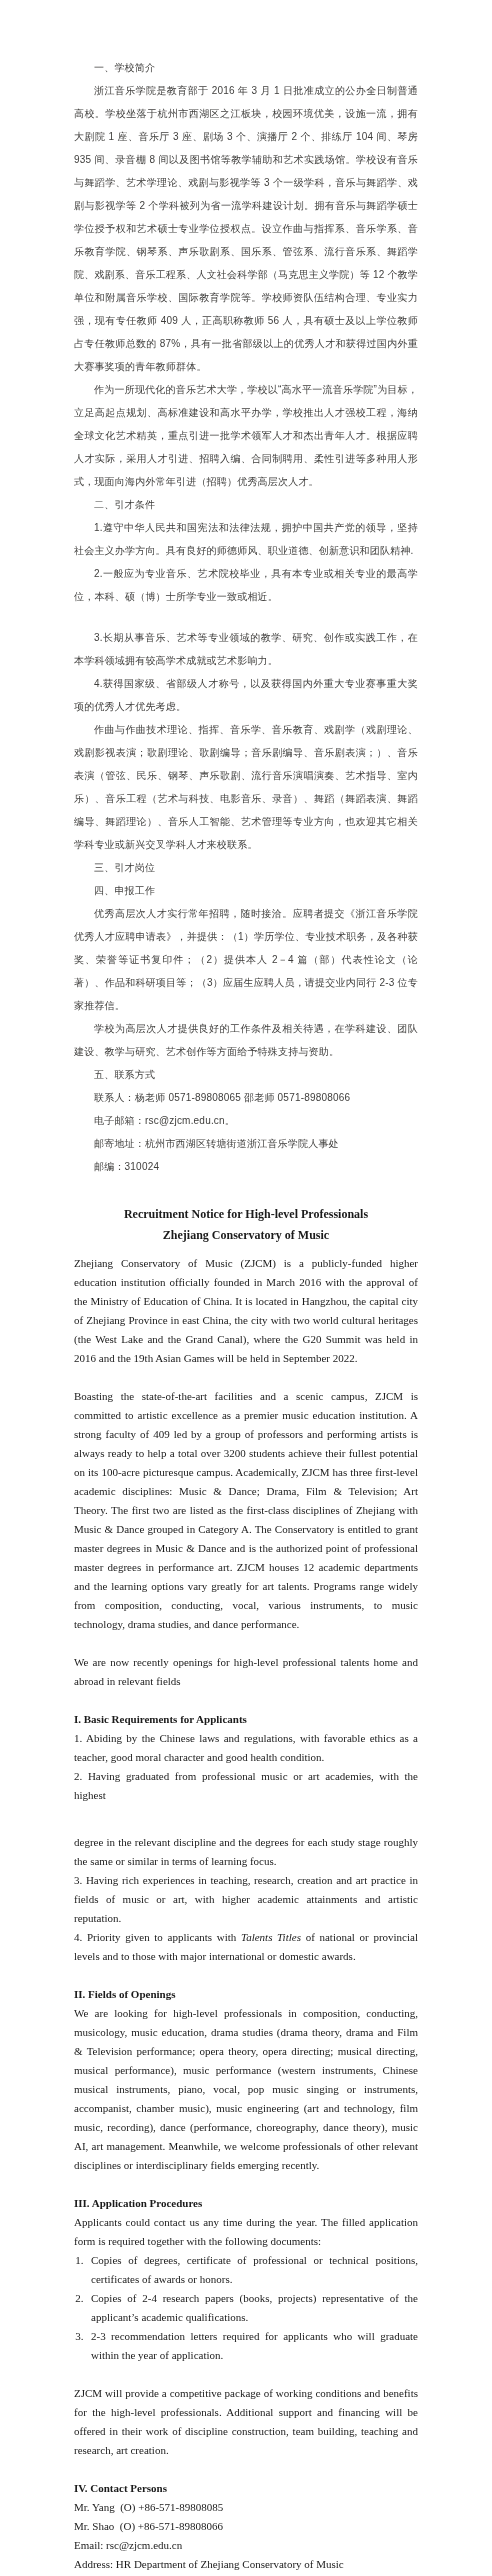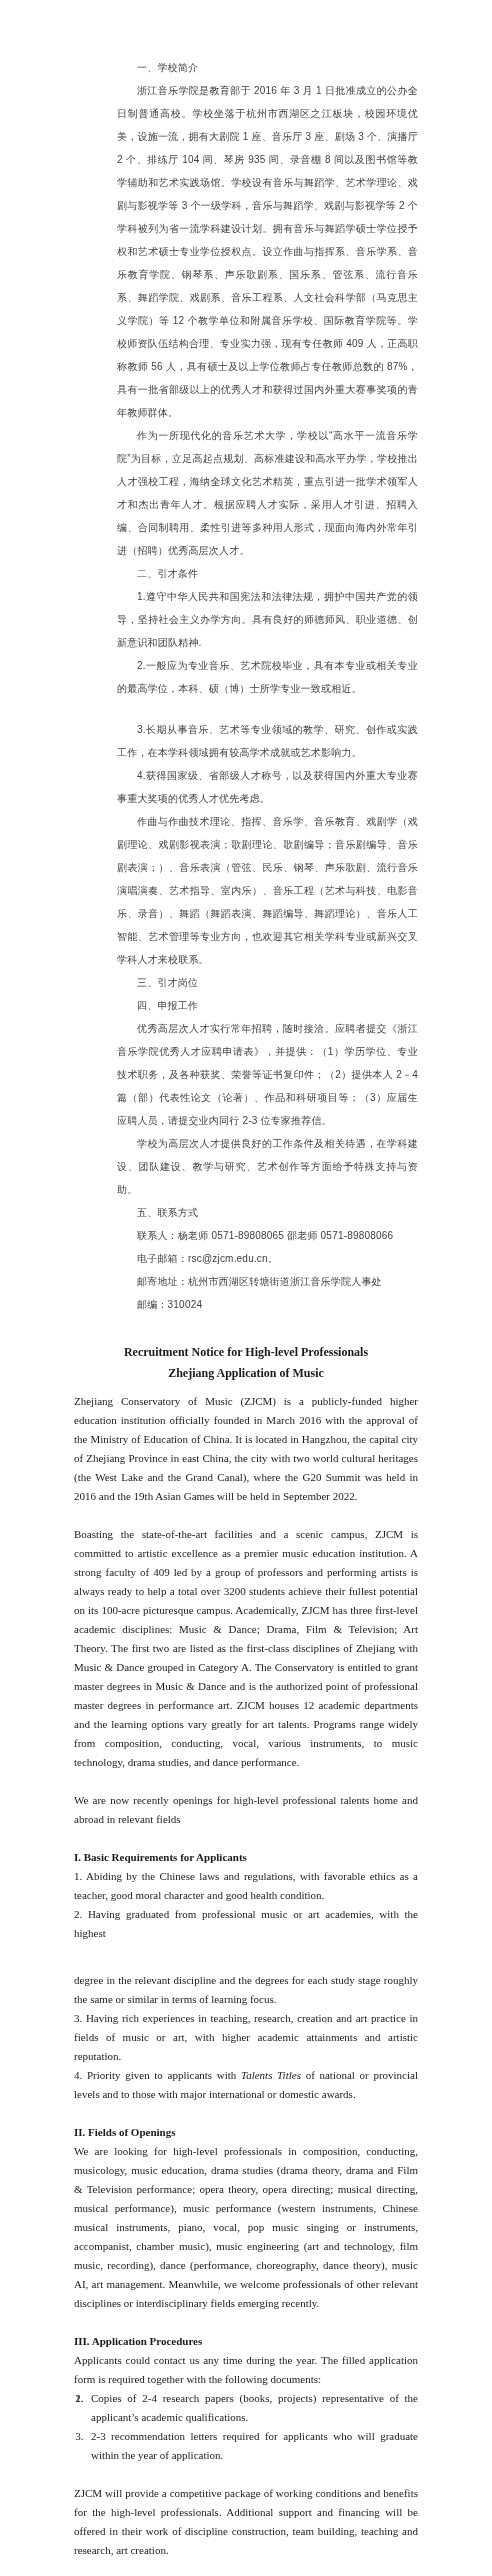--- a/index.html
+++ b/index.html
@@ -13,21 +13,20 @@
     padding: 56px 74px 0 74px;
     overflow: hidden;
   }
   
   .cn {
     font-family: "Liberation Sans", "DejaVu Sans", sans-serif;
     font-size: 10px;
     line-height: 23px;
     color: #3f3e3c;
     letter-spacing: 0.2px;
-    margin-left: 43px;
   }
   .cn p {
     margin: 0;
     text-indent: 2em;
     text-align: justify;
   }
   .cn p.flat { text-indent: 2em; text-align: left; }
   .cn .gap-after { margin-bottom: 18px; }
   
   .en {
@@ -79,21 +78,21 @@
     <p>五、联系方式</p>
     <p class="flat">联系人：杨老师 0571-89808065 邵老师 0571-89808066</p>
     <p class="flat">电子邮箱：rsc@zjcm.edu.cn。</p>
     <p class="flat">邮寄地址：杭州市西湖区转塘街道浙江音乐学院人事处</p>
     <p class="flat">邮编：310024</p>
   </div>
 
   <div class="en">
     <div class="en-title">
       <div>Recruitment Notice for High-level Professionals</div>
-      <div>Zhejiang Application of Music</div>
+      <div>Zhejiang Conservatory of Music</div>
     </div>
 
     <p>Zhejiang Conservatory of Music (ZJCM) is a publicly-funded higher education institution officially founded in March 2016 with the approval of the Ministry of Education of China. It is located in Hangzhou, the capital city of Zhejiang Province in east China, the city with two world cultural heritages (the West Lake and the Grand Canal), where the G20 Summit was held in 2016 and the 19th Asian Games will be held in September 2022.</p>
     <div class="sp"></div>
     <p>Boasting the state-of-the-art facilities and a scenic campus, ZJCM is committed to artistic excellence as a premier music education institution. A strong faculty of 409 led by a group of professors and performing artists is always ready to help a total over 3200 students achieve their fullest potential on its 100-acre picturesque campus. Academically, ZJCM has three first-level academic disciplines: Music &amp; Dance; Drama, Film &amp; Television; Art Theory. The first two are listed as the first-class disciplines of Zhejiang with Music &amp; Dance grouped in Category A. The Conservatory is entitled to grant master degrees in Music &amp; Dance and is the authorized point of professional master degrees in performance art. ZJCM houses 12 academic departments and the learning options vary greatly for art talents. Programs range widely from composition, conducting, vocal, various instruments, to music technology, drama studies, and dance performance.</p>
     <div class="sp"></div>
     <p>We are now recently openings for high-level professional talents home and abroad in relevant fields</p>
     <div class="sp"></div>
 
     <p class="en-h">I. Basic Requirements for Applicants</p>
@@ -104,30 +103,31 @@
     <p>3. Having rich experiences in teaching, research, creation and art practice in fields of music or art, with higher academic attainments and artistic reputation.</p>
     <p><span>4. Priority given to applicants with </span><i>Talents Titles</i><span> of national or provincial levels and to those with major international or domestic awards.</span></p>
     <div class="sp"></div>
 
     <p class="en-h">II. Fields of Openings</p>
     <p>We are looking for high-level professionals in composition, conducting, musicology, music education, drama studies (drama theory, drama and Film &amp; Television performance; opera theory, opera directing; musical directing, musical performance), music performance (western instruments, Chinese musical instruments, piano, vocal, pop music singing or instruments, accompanist, chamber music), music engineering (art and technology, film music, recording), dance (performance, choreography, dance theory), music AI, art management. Meanwhile, we welcome professionals of other relevant disciplines or interdisciplinary fields emerging recently.</p>
     <div class="sp"></div>
 
     <p class="en-h">III. Application Procedures</p>
     <p>Applicants could contact us any time during the year. The filled application form is required together with the following documents:</p>
-    <p class="doc-item"><span class="doc-num">1.</span></p>
+    <p class="doc-item"><span class="doc-num">1.</span><span>Copies of degrees, certificate of professional or technical positions, certificates of awards or honors.</span></p>
     <p class="doc-item"><span class="doc-num">2.</span><span>Copies of 2-4 research papers (books, projects) representative of the applicant’s academic qualifications.</span></p>
     <p class="doc-item"><span class="doc-num">3.</span><span>2-3 recommendation letters required for applicants who will graduate within the year of application.</span></p>
     <div class="sp"></div>
 
     <p>ZJCM will provide a competitive package of working conditions and benefits for the high-level professionals. Additional support and financing will be offered in their work of discipline construction, team building, teaching and research, art creation.</p>
     <div class="sp"></div>
 
     <p class="en-h">IV. Contact Persons</p>
     <p class="contact-line">Mr. Yang  (O) +86-571-89808085</p>
     <p class="contact-line">Mr. Shao  (O) +86-571-89808066</p>
+    <p class="contact-line">Email: rsc@zjcm.edu.cn</p>
     <p class="contact-line">Address: HR Department of Zhejiang Conservatory of Music</p>
     <p class="contact-line addr-cont">No.1 Zheyin Road, Xihu District, Hangzhou, Zhejiang Province 310024</p>
 
   </div>
 
 </div>
 
 
 </body></html>

